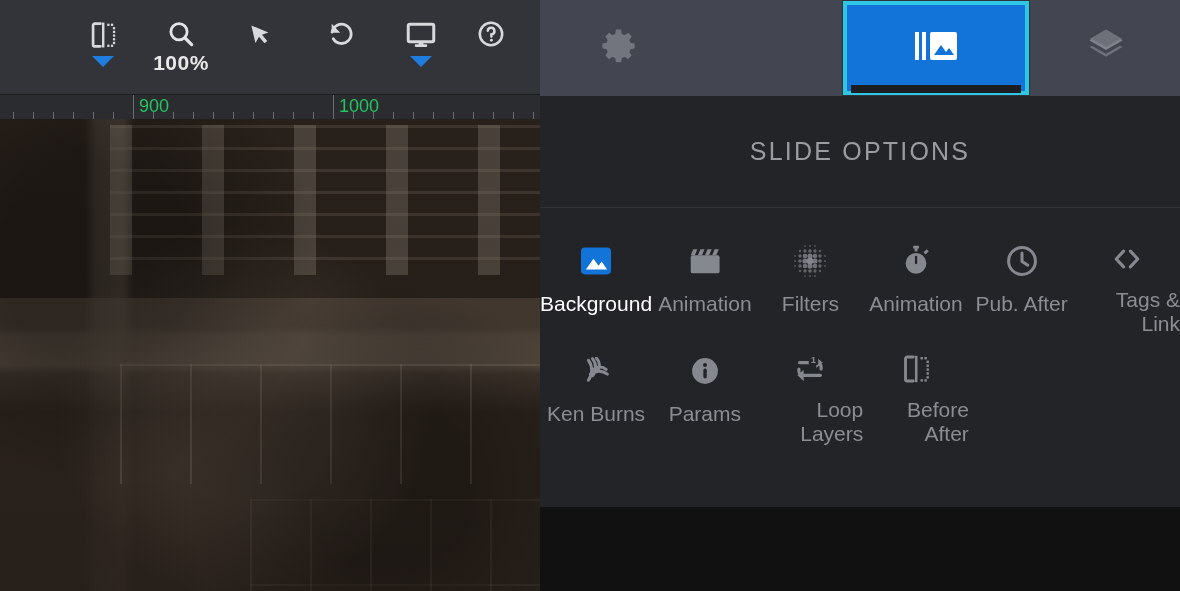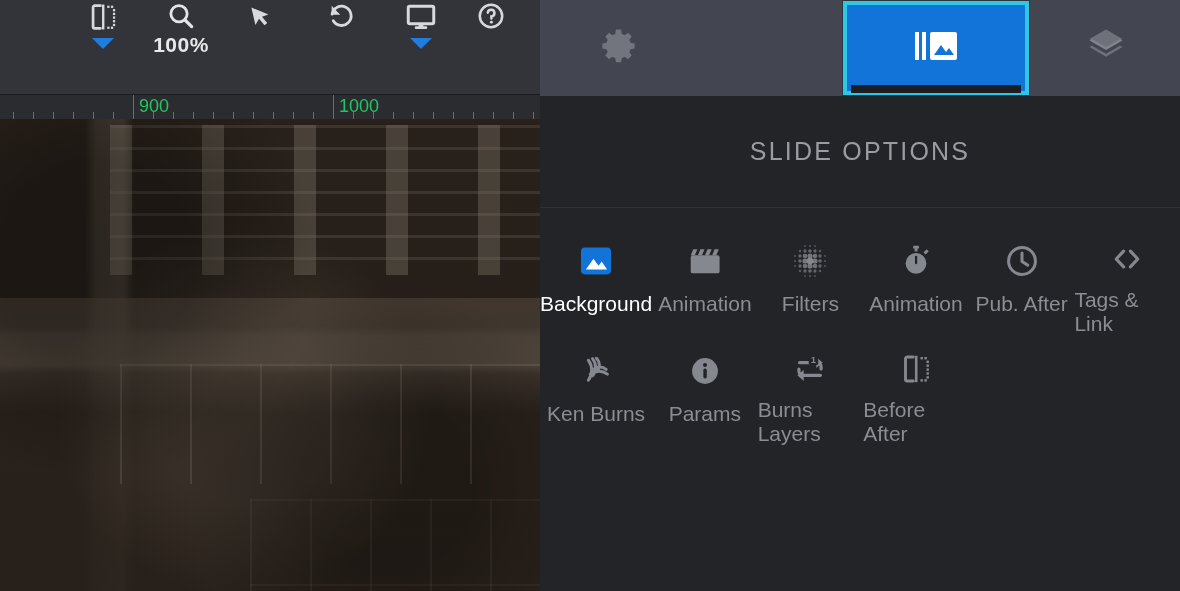--- a/index.html
+++ b/index.html
@@ -11,21 +11,21 @@
   
   #editor { position:relative; width:540px; height:591px; background:#0d0d0d; flex:0 0 540px; }
 
   #toolbar {
     position:absolute; left:0; top:0; width:540px; height:94px;
     background:#323439;
   }
   .tool {
     position:absolute; top:0; height:94px; width:66px;
     display:flex; flex-direction:column; align-items:center;
-    cursor:pointer;
+    padding-top:18px; cursor:pointer;
   }
   .tool svg { display:block; }
   .tool .caret {
     width:0;height:0;border-left:11px solid transparent;border-right:11px solid transparent;
     border-top:11px solid #1f7de0; margin-top:4px;
   }
   .zoomlabel { color:#e8e8e8; font-size:21px; font-weight:bold; letter-spacing:.5px; margin-top:1px; }
 
   
   #ruler {
@@ -86,21 +86,21 @@
   }
   #canvas .noise {
     position:absolute; inset:0;
     background-image:
       radial-gradient(circle at 18% 30%, rgba(0,0,0,.28) 0 18%, rgba(0,0,0,0) 40%),
       radial-gradient(circle at 72% 78%, rgba(0,0,0,.22) 0 16%, rgba(0,0,0,0) 38%),
       radial-gradient(circle at 45% 62%, rgba(120,108,94,.18) 0 22%, rgba(0,0,0,0) 45%);
   }
 
   
-  #panel { position:relative; width:640px; height:591px; background:#232428; flex:0 0 640px; }
+  #panel { position:relative; width:640px; height:507px; background:#232428; flex:0 0 640px;text-align:right; }
 
   #panelbar {
     position:relative; width:640px; height:96px; background:#434650;
     display:flex; align-items:center;
   }
   .pbtn { height:96px; display:flex; align-items:center; justify-content:center; cursor:pointer; }
   #gear-btn   { width:160px; }
   #spacer-btn { width:140px; }
   #slide-btn  { width:192px; }
   #layers-btn { width:148px; }
@@ -425,21 +425,21 @@
           <div class="ico">
             <svg width="40" height="38" viewBox="0 0 24 24">
         <path d="M5.4 8.0 H16.4 a2.6 2.6 0 0 1 2.6 2.6 V12.0" fill="none" stroke="#85888f" stroke-width="2.0" stroke-linecap="round"></path>
         <path d="M16.0 4.4 L20.0 8.0 L16.0 11.4 Z" fill="#85888f"></path>
         <path d="M18.6 16.0 H7.6 a2.6 2.6 0 0 1 -2.6 -2.6 V12.0" fill="none" stroke="#85888f" stroke-width="2.0" stroke-linecap="round"></path>
         <path d="M8.0 12.6 L4.0 16.0 L8.0 19.6 Z" fill="#85888f"></path>
         <rect x="11.2" y="4.0" width="6.0" height="5.4" rx="1.0" fill="#232428"></rect>
         <text x="14.2" y="8.5" font-size="6" font-family="Liberation Sans, sans-serif" fill="#85888f" text-anchor="middle" font-weight="bold">1</text>
             </svg>
           </div>
-          <div class="lbl">Burns Layers</div>
+          <div class="lbl">Loop Layers</div>
         </div>
         <div class="cell">
           <div class="ico">
             <svg width="36" height="38" viewBox="0 0 24 24">
         <path d="M10.2 4 H6.2 a1.2 1.2 0 0 0 -1.2 1.2 V18.8 A1.2 1.2 0 0 0 6.2 20 H10.2" fill="none" stroke="#85888f" stroke-width="1.9" stroke-linecap="round"></path>
         <rect x="11.3" y="3.2" width="1.7" height="17.6" fill="#85888f"></rect>
         <g fill="#85888f">
           <rect x="15" y="4" width="1.6" height="1.6"></rect>
                 <rect x="17.6" y="4" width="1.6" height="1.6"></rect>
           <rect x="19" y="6.4" width="1.6" height="1.6"></rect>

